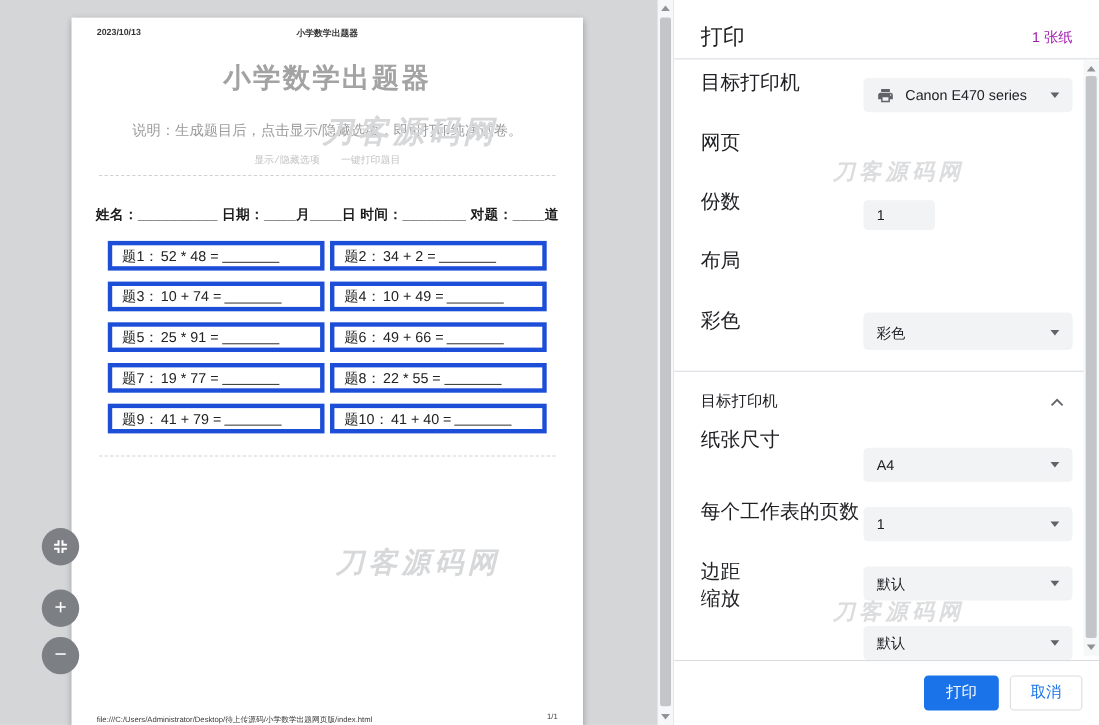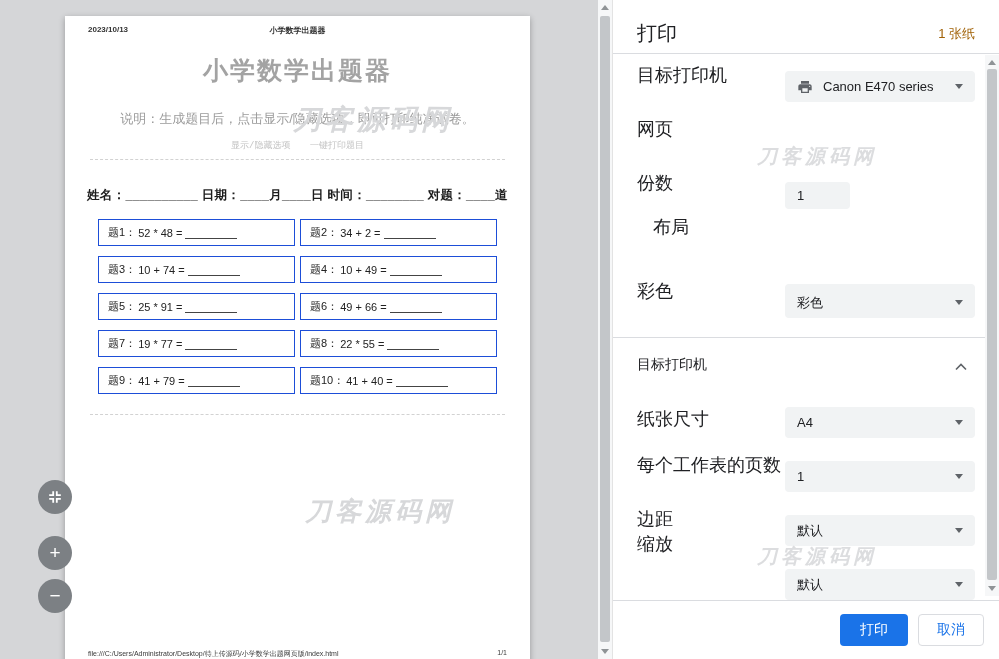--- a/index.html
+++ b/index.html
@@ -14,21 +14,21 @@
   .page-header .ph-title { position:absolute; left:50%; transform:translateX(-50%); }
   .doc-title { position:absolute; top:38px; width:100%; text-align:center; font-size:25px; font-weight:700; color:#a3a3a3; letter-spacing:2px; }
   .instructions { position:absolute; top:94px; width:100%; text-align:center; font-size:13px; font-weight:400; color:#9b9b9b; }
   .action-links { position:absolute; top:123px; width:100%; text-align:center; font-size:9px; color:#c3c3c3;font-family:Liberation Mono, monospace; }
   .action-links span { margin:0 7px; }
   .dashed-hr { position:absolute; left:25px; right:25px; border-top:1px dashed #d2d2d2; height:0; }
   .hr1 { top:143px; } .hr2 { top:398px; }
   .info-line { position:absolute; top:171px; width:100%; text-align:center; font-size:12.5px; font-weight:700; color:#1c1c1c; letter-spacing:.3px; }
 
   .problems { position:absolute; top:203px; left:33px; right:33px; display:grid; grid-template-columns:1fr 1fr; column-gap:5px; row-gap:10px; }
-  .problem-box { height:27px; border:1px solid #1d4ed8; display:flex; align-items:center; padding:0 9px; font-size:11px; color:#222; white-space:nowrap; }
+  .problem-box { height:27px; border:4px solid #1d4ed8; display:flex; align-items:center; padding:0 9px; font-size:13px; color:#222; white-space:nowrap; }
   .problem-box .p-label { margin-right:2px; }
   .blank { display:inline-block; width:52px; height:12px; border-bottom:1px solid #444; margin-left:3px; }
 
   .page-footer { position:absolute; bottom:7px; left:23px; right:23px; display:flex; justify-content:space-between; font-size:7px; color:#3a3a3a; }
 
   .watermark { position:absolute; font-weight:800; font-style:italic; letter-spacing:4px; color:#d7d8da; white-space:nowrap; pointer-events:none; }
   .wm-preview-1 { left:228px; top:85px; font-size:28px; }
   .wm-preview-2 { left:240px; top:478px; font-size:26px; }
   .wm-panel-1 { left:144px; top:88px; font-size:20px; color:#dcdddf; }
   .wm-panel-2 { left:144px; top:488px; font-size:20px; color:#dcdddf; }
@@ -44,21 +44,21 @@
   .sb-thumb { position:absolute; left:2px; right:2px; background:#c3c6c9; border-radius:2px; }
   .mid-scrollbar .sb-thumb { top:16px; bottom:17px; }
   .arr { position:absolute; left:50%; transform:translateX(-50%); width:0; height:0; border-left:4px solid transparent; border-right:4px solid transparent; }
   .arr-up { top:5px; border-bottom:5px solid #8f9396; }
   .arr-down { bottom:5px; border-top:5px solid #8f9396; }
 
   
   .panel { position:absolute; left:613px; top:0; width:386px; height:659px; background:#fff; }
   .panel-header { position:absolute; top:0; left:0; right:0; height:54px; border-bottom:1px solid #dadce0; }
   .panel-title { position:absolute; left:24px; top:20px; font-size:20px; color:#202124; }
-  .sheet-count { position:absolute; right:24px; top:25px; font-size:13px; color:#a16207; }
+  .sheet-count { position:absolute; right:24px; top:25px; font-size:13px; color:#a21caf; }
 
   .panel-body { position:absolute; top:55px; left:0; right:14px; bottom:60px; }
   .setting-label { position:absolute; left:24px; font-size:18px; color:#202124; }
   .control { position:absolute; right:10px; width:190px; height:31px; background:#f1f3f4; border-radius:4px; display:flex; align-items:center; padding:0 12px; font-size:13px; color:#202124; cursor:pointer; }
   .control .ctl-value { flex:1; }
   .dd-arrow { width:0; height:0; border-left:4px solid transparent; border-right:4px solid transparent; border-top:5px solid #5f6368; }
   .copies-box { position:absolute; right:135px; width:65px; height:27px; background:#f1f3f4; border-radius:4px; display:flex; align-items:center; padding:0 12px; font-size:13px; color:#202124; }
   .printer-ico { margin-right:10px; flex-shrink:0; display:flex; }
 
   .section-divider { position:absolute; left:0; right:-14px; top:337px; border-top:1px solid #dadce0; }
@@ -205,21 +205,21 @@
       <span class="dd-arrow"></span>
     </div>
 
     <span class="setting-label" style="top: 62px;">网页</span>
 
     <span class="setting-label" style="top: 116px;">份数</span>
     <div class="copies-box" style="top:127px;">
       <span>1</span>
     </div>
 
-    <span class="setting-label" style="top: 160px; margin-left: 16px;">布局</span>
+    <span class="setting-label" style="top: 170px;">布局</span>
     <div class="control" style="top:188px;margin-top:41px;">
       <span class="ctl-value">纵向</span>
       <span class="dd-arrow"></span>
     </div>
 
     <span class="setting-label" style="top: 224px;">彩色</span>
     <div class="control" style="top:232px;">
       <span class="ctl-value">彩色</span>
       <span class="dd-arrow"></span>
     </div>
@@ -228,21 +228,21 @@
 
     <div class="more-settings" style="top:293px;">
       <span class="ms-label">目标打印机</span>
       <span class="chev">
         <svg width="12" height="8" viewBox="0 0 12 8" fill="none" stroke="#5f6368" stroke-width="1.6">
             <path d="M1 6.5 6 1.5 11 6.5"></path>
           </svg>
       </span>
     </div>
 
-    <span class="setting-label" style="top: 352px; font-family: Liberation Mono, monospace;">纸张尺寸</span>
+    <span class="setting-label" style="top: 332px; font-family: Liberation Mono, monospace;">纸张尺寸</span>
     <div class="control" style="top:352px;">
       <span class="ctl-value">A4</span>
       <span class="dd-arrow"></span>
     </div>
 
     <span class="setting-label" style="top: 398px;">每个工作表的页数</span>
     <div class="control" style="top:406px;">
       <span class="ctl-value">1</span>
       <span class="dd-arrow"></span>
     </div>

